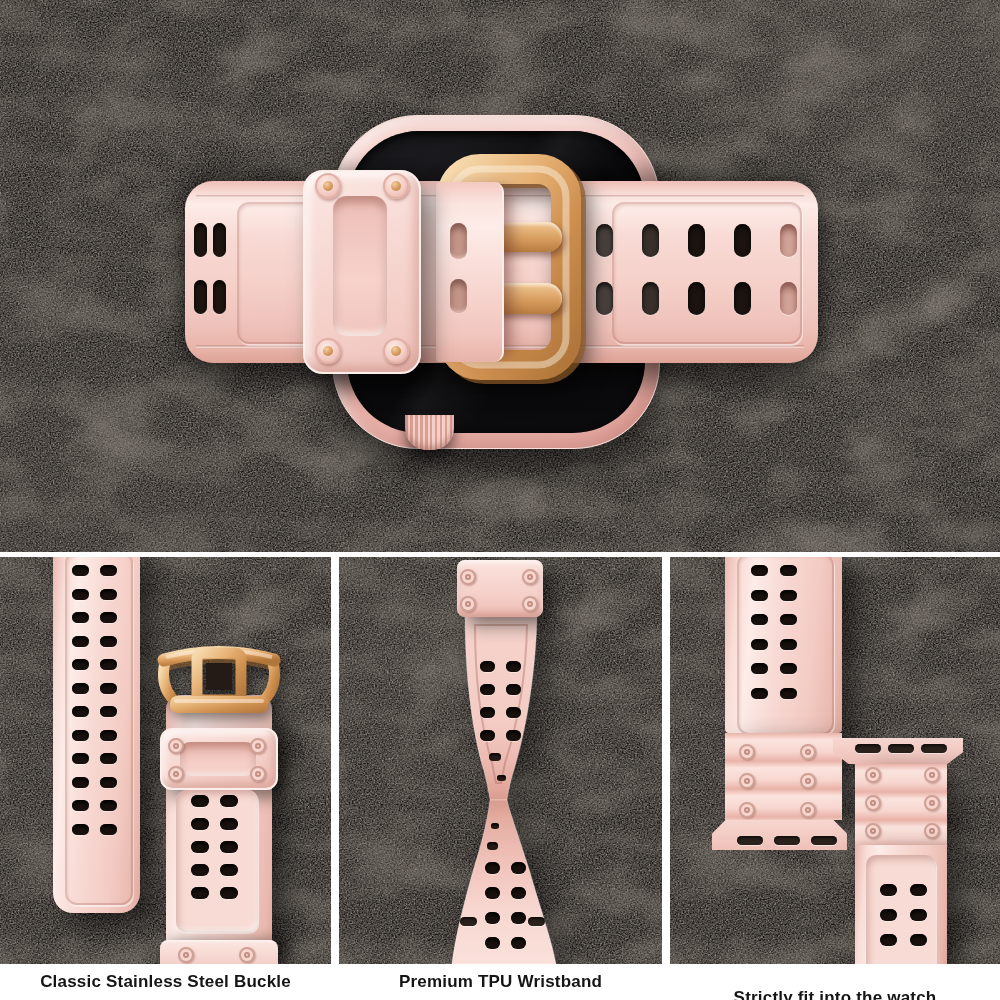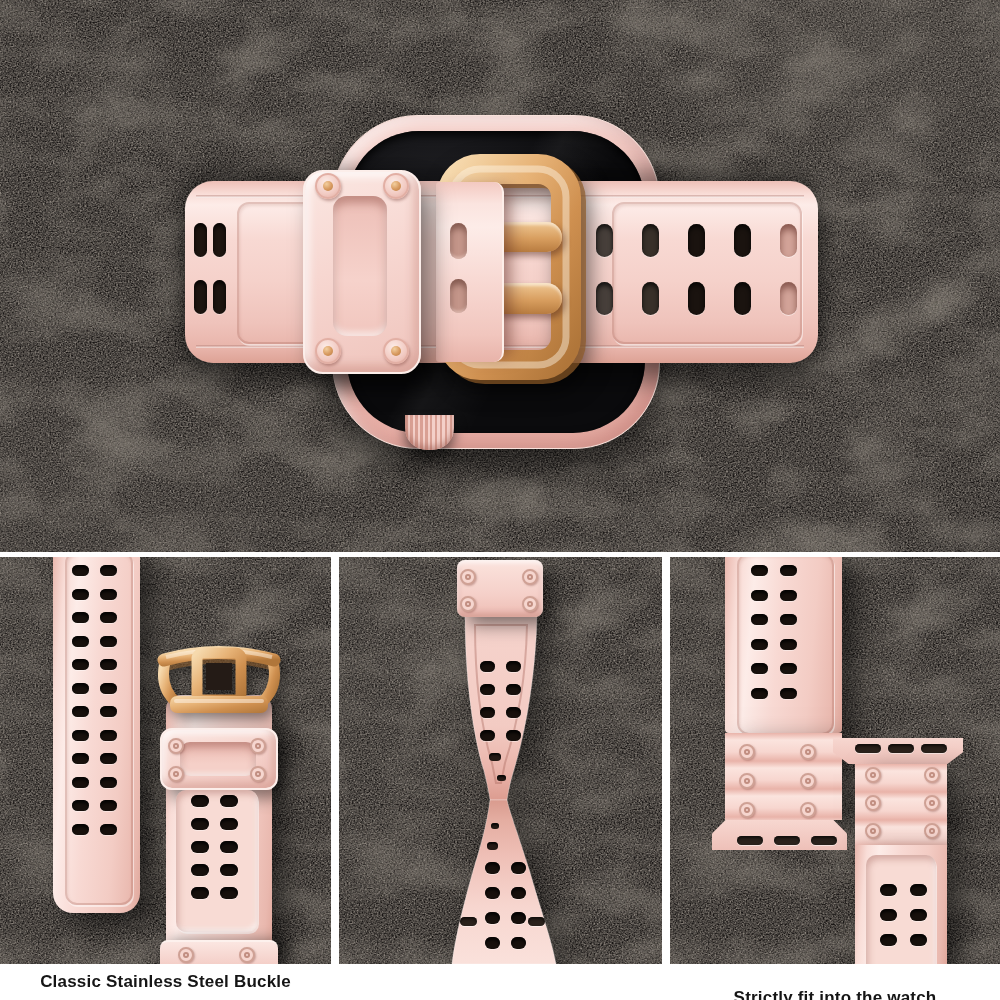--- a/index.html
+++ b/index.html
@@ -412,14 +412,15 @@
         <div class="hh"></div>
         <div class="hh"></div>
         <div class="hh"></div>
         <div class="hh"></div>
         <div class="hh"></div>
         <div class="hh"></div>
       </div>
   </div>
 
   <div id="cap1" class="cap">Classic Stainless Steel Buckle</div>
+  <div id="cap2" class="cap">Premium TPU Wristband</div>
   <div id="cap3" class="cap">Strictly fit into the watch</div>
 </div>
 
 </body></html>

